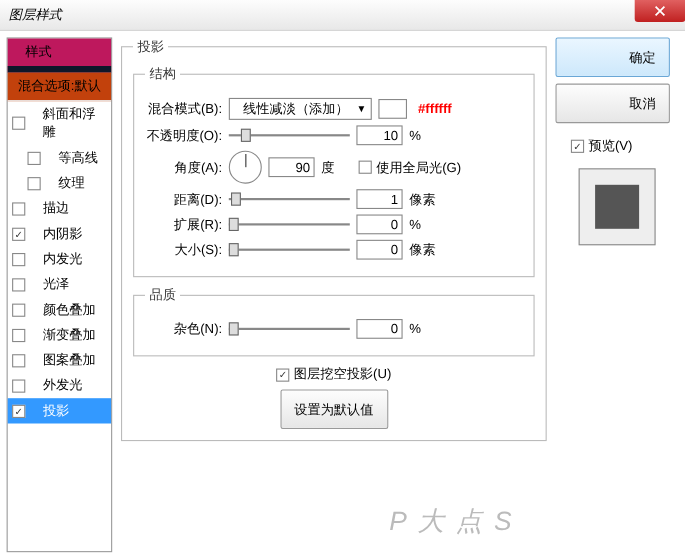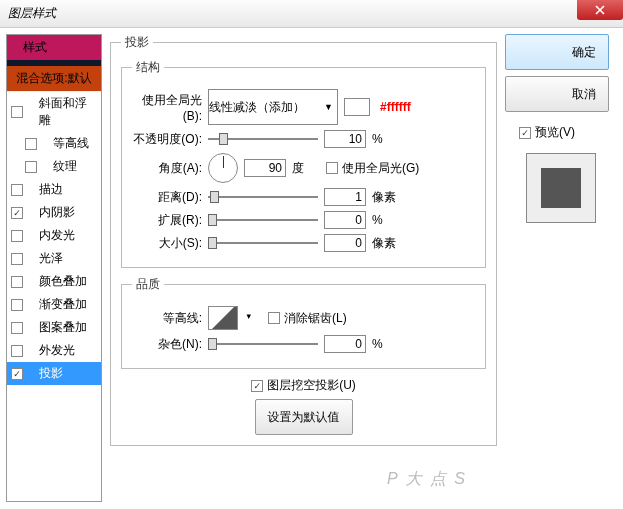--- a/index.html
+++ b/index.html
@@ -15,41 +15,41 @@
 .style-item { padding: 3px 4px; display: flex; align-items: center; gap: 16px; cursor: pointer; }
 .style-item.indent { padding-left: 18px; }
 .style-item.selected { background: #3399ff; color: #fff; }
 .cb { width: 12px; height: 12px; border: 1px solid #888; background: #fff; display: inline-flex; align-items: center; justify-content: center; font-size: 9px; color: #333; }
 .cb.on::after { content: "✓"; }
 .middle-col { flex: 1; position: relative; }
 fieldset { border: 1px solid #bbb; margin: 0 0 8px 0; padding: 8px 10px 10px 10px; }
 legend { padding: 0 4px; color: #333; }
 .row { display: flex; align-items: center; margin: 5px 0; gap: 6px; }
 .lbl { width: 70px; text-align: right; }
-.dropdown { border: 1px solid #888; height: 36px; width: 130px; display: flex; align-items: center; padding: 0 0; position: relative; background: #fff; }
+.dropdown { border: 1px solid #888; height: 20px; width: 130px; display: flex; align-items: center; padding: 0 12px; position: relative; background: #fff; }
 .dropdown::after { content: "▼"; position: absolute; right: 4px; font-size: 9px; }
 .swatch { width: 26px; height: 18px; border: 1px solid #888; background: #fff; }
 .hex { color: #f00; font-weight: bold; margin-left: 4px; }
 .slider { flex: 1; max-width: 110px; height: 18px; position: relative; display: flex; align-items: center; }
 .slider-track { height: 2px; background: #888; width: 100%; }
 .slider-thumb { width: 9px; height: 12px; background: #ddd; border: 1px solid #666; position: absolute; top: 3px; }
 .num { width: 42px; height: 18px; border: 1px solid #888; text-align: right; padding: 1px 3px; background: #fff; }
 .unit { width: 28px; }
 .angle-dial { width: 30px; height: 30px; border: 1px solid #888; border-radius: 50%; position: relative; background: #fff; }
 .angle-dial::after { content: ""; position: absolute; width: 1px; height: 12px; background: #333; left: 50%; top: 2px; transform-origin: bottom; }
 .contour-sw { width: 30px; height: 24px; border: 1px solid #888; background: linear-gradient(135deg, #fff 48%, #555 52%); position: relative; }
 .contour-sw::after { content: "▾"; position: absolute; right: -14px; top: 4px; font-size: 9px; }
 .btn { border: 1px solid #999; background: linear-gradient(#fdfdfd, #e6e6e6); height: 36px; padding: 0 12px; display: inline-flex; align-items: center; justify-content: flex-end; cursor: pointer; border-radius: 2px; }
 .btn.wide { width: 104px; }
 .btn.blue { background: linear-gradient(#eaf6ff, #cde8fb); border-color: #6aa7d6; }
 .right-col { width: 112px; display: flex; flex-direction: column; gap: 6px; align-items: stretch; }
 .preview-box { width: 70px; height: 70px; border: 1px solid #888; background: #eee; margin: 6px auto 0; display: flex; align-items: center; justify-content: center; }
 .preview-inner { width: 40px; height: 40px; background: #555; }
 .reset-row { display: flex; gap: 10px; justify-content: center; margin-top: 4px; }
-.watermark { position: absolute; right: 30px; bottom: 12px; color: #bbb; font-size: 16px; font-style: italic; letter-spacing: 2px; pointer-events: none; }
+.watermark { position: absolute; right: 30px; bottom: 12px; color: #bbb; font-size: 24px; font-style: italic; letter-spacing: 2px; pointer-events: none; }
 .chk { display: inline-flex; align-items: center; gap: 4px; }
 </style>
 </head>
 <body>
 
 <div class="titlebar">
   <span class="title">图层样式</span>
   <div class="close-btn">
     <svg viewBox="0 0 10 10">
         <path d="M1 1 L9 9 M9 1 L1 9" stroke="#fff" stroke-width="1.6"></path>
@@ -115,21 +115,21 @@
   </div>
 
   <div class="middle-col">
     <fieldset>
       <legend>投影</legend>
 
       <fieldset>
         <legend>结构</legend>
 
         <div class="row">
-          <span class="lbl">使用全局光(B):</span>
+          <span class="lbl">混合模式(B):</span>
           <div class="dropdown">
             <span>线性减淡（添加）</span>
           </div>
           <div class="swatch"></div>
           <span class="hex">#ffffff</span>
         </div>
 
         <div class="row">
           <span class="lbl">不透明度(O):</span>
           <div class="slider">
@@ -178,29 +178,20 @@
               <div class="slider-thumb" style="left:0"></div>
             </div>
           <input class="num" value="0" style="">
           <span class="unit">像素</span>
         </div>
       </fieldset>
 
       <fieldset>
         <legend>品质</legend>
 
-        <div class="row">
-          <span class="lbl">等高线:</span>
-          <div class="contour-sw"></div>
-          <span style="width:18px"></span>
-          <label class="chk">
-            <span class="cb"></span>
-            <span>消除锯齿(L)</span>
-          </label>
-        </div>
 
         <div class="row">
           <span class="lbl">杂色(N):</span>
           <div class="slider">
               <div class="slider-track"></div>
               <div class="slider-thumb" style="left:0"></div>
             </div>
           <input class="num" value="0" style="">
           <span class="unit">%</span>
         </div>

